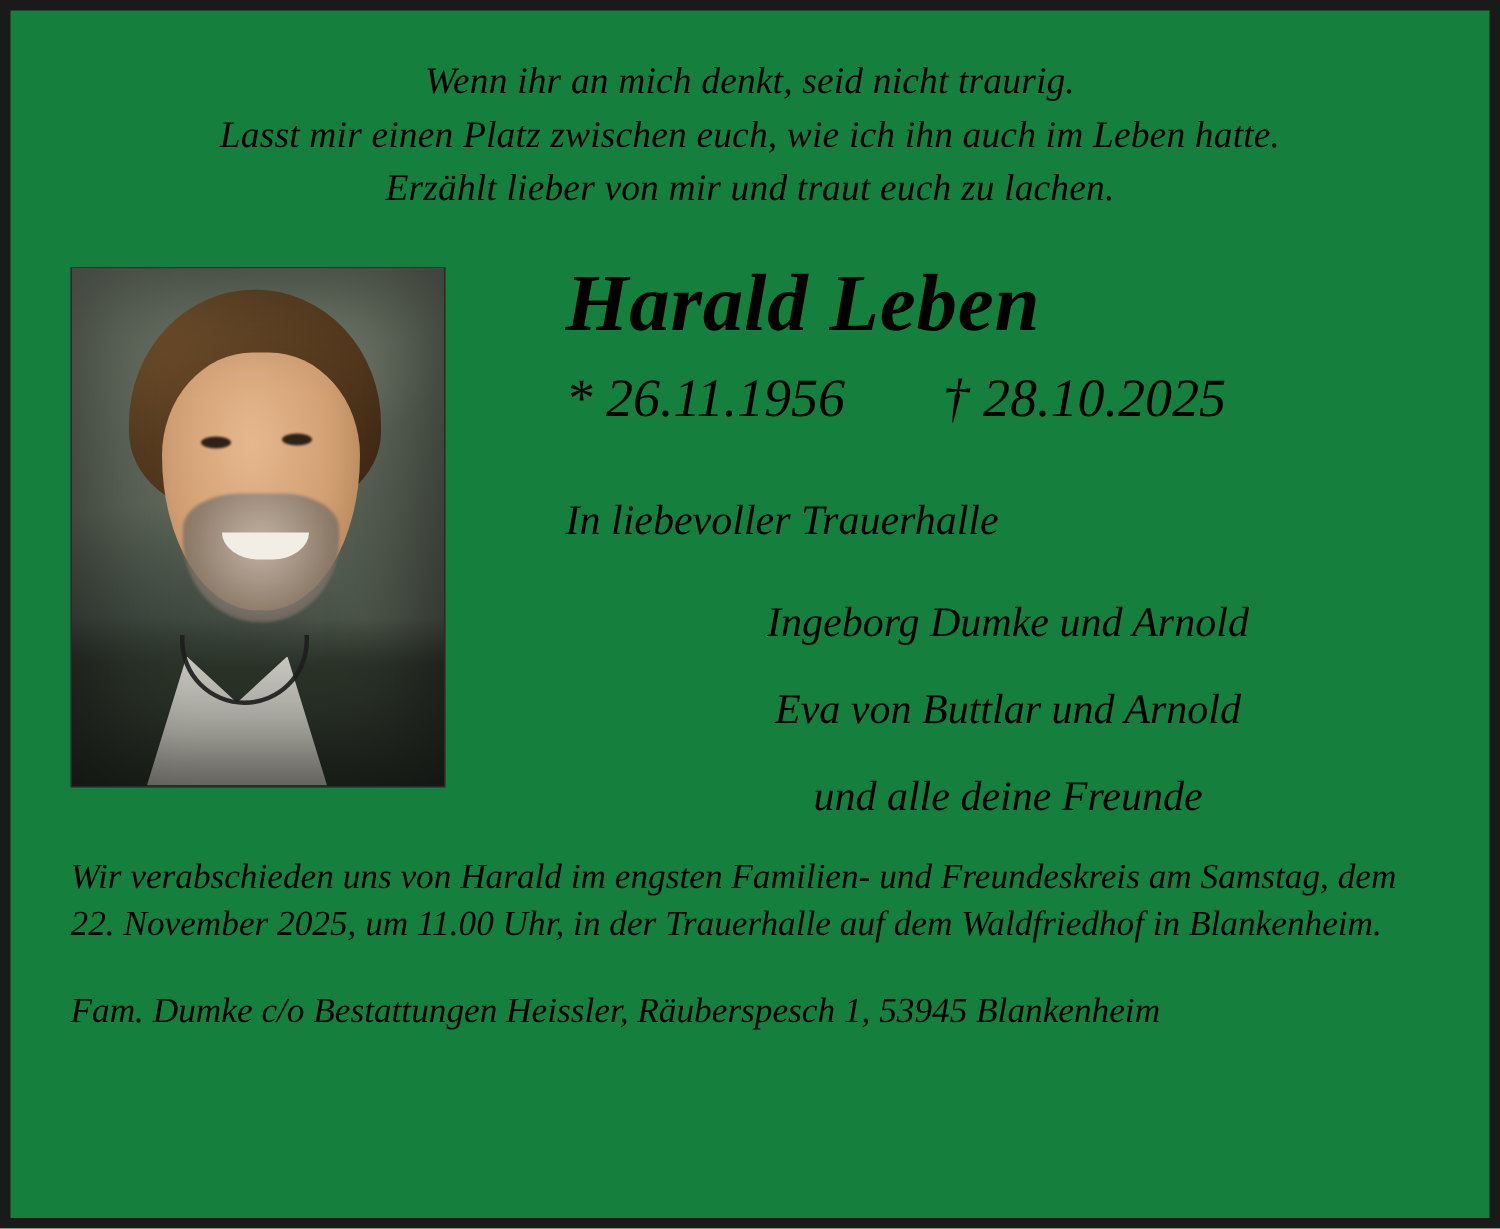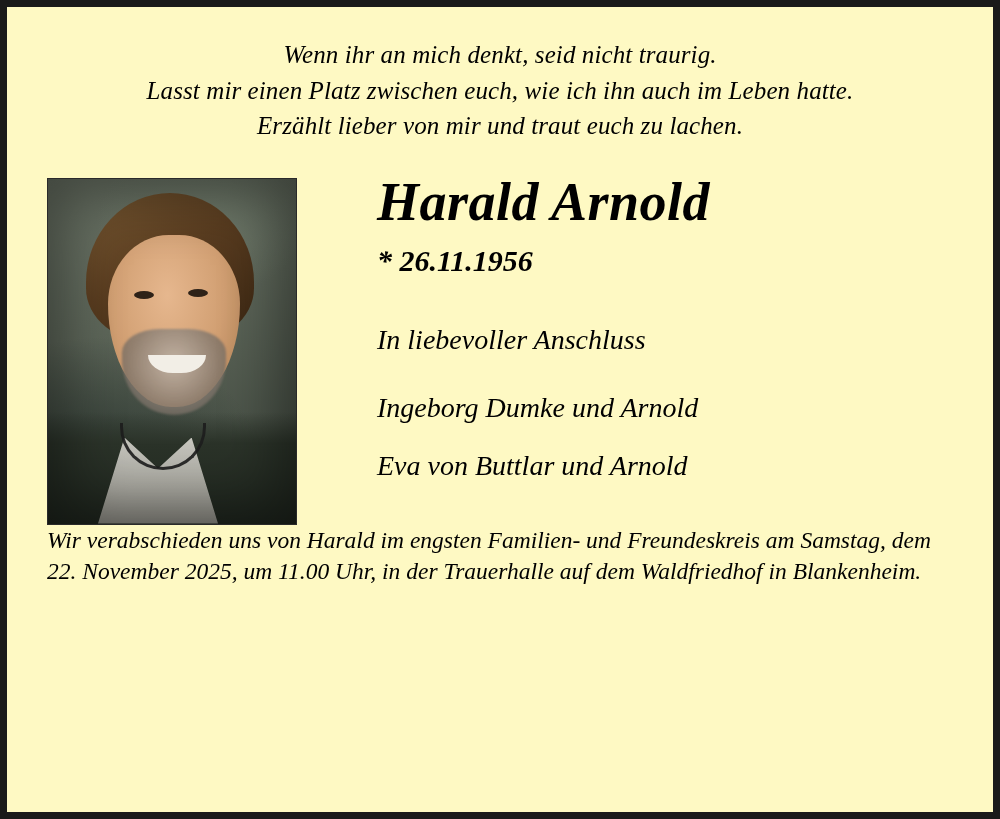--- a/index.html
+++ b/index.html
@@ -12,21 +12,21 @@
     height: 819px;
     font-family: "Liberation Serif", serif;
     color: #000000;
     overflow: hidden;
   }
   .obituary {
     box-sizing: border-box;
     width: 1000px;
     height: 819px;
     border: 7px solid #1a1a1a;
-    background: #fef9c3;
+    background: #15803d;
     padding: 22px 26px 10px 26px;
     position: relative;
   }
 
   
   .verse {
     text-align: center;
     font-style: italic;
     font-size: 25px;
     line-height: 1.42;
@@ -145,44 +145,45 @@
   .name {
     font-size: 54px;
     font-weight: bold;
     font-style: italic;
     letter-spacing: 0.5px;
     line-height: 1.05;
     margin: 0 0 14px 0;
     white-space: nowrap;
   }
   .dates {
-    font-size: 30px;
+    font-size: 36px;
     font-style: italic;
     margin: 0 0 46px 0;
     display: flex;
     gap: 65px;
     white-space: nowrap;
-    font-weight: bold;
   }
   .memory {
     font-size: 28px;
     font-style: italic;
     margin: 0 0 38px 0;
   }
   .survivor {
     font-size: 28px;
     font-style: italic;
     line-height: 1.0;
     margin: 0 0 30px 0;
     white-space: nowrap;
+    text-align: center;
   }
   .survivor:last-child { margin-bottom: 0; }
 
   
   .bottom {
+    margin-top: 24px;
     padding: 0 14px 0 14px;
   }
   .para {
     font-size: 23.5px;
     font-style: italic;
     line-height: 1.33;
     margin: 0 0 20px 0;
   }
   .para.tight { margin-bottom: 18px; }
   .addr-block {
@@ -218,30 +219,33 @@
         <div class="photo-beard"></div>
         <div class="photo-smile"></div>
         <div class="photo-shirt"></div>
         <div class="photo-collar"></div>
         <div class="photo-cord"></div>
         <div class="photo-vign"></div>
       </div>
     </div>
 
     <div class="names">
-      <div class="name">Harald Arnold</div>
+      <div class="name">Harald Leben</div>
       <div class="dates">
         <span>* 26.11.1956</span>
+        <span>† 28.10.2025</span>
       </div>
-      <div class="memory">In liebevoller Anschluss</div>
+      <div class="memory">In liebevoller Trauerhalle</div>
       <div class="survivor">Ingeborg Dumke und Arnold</div>
       <div class="survivor">Eva von Buttlar und Arnold</div>
+      <div class="survivor">und alle deine Freunde</div>
     </div>
 
   </div>
 
   <div class="bottom">
     <p class="para tight">Wir verabschieden uns von Harald im engsten Familien- und Freundeskreis am Samstag, dem 22. November 2025, um 11.00 Uhr, in der Trauerhalle auf dem Waldfriedhof in Blankenheim.</p>
     <div class="addr-block">
+      <p class="addr-line">Fam. Dumke c/o Bestattungen Heissler, Räuberspesch 1, 53945 Blankenheim</p>
     </div>
   </div>
 
 </div>
 
 </body></html>

